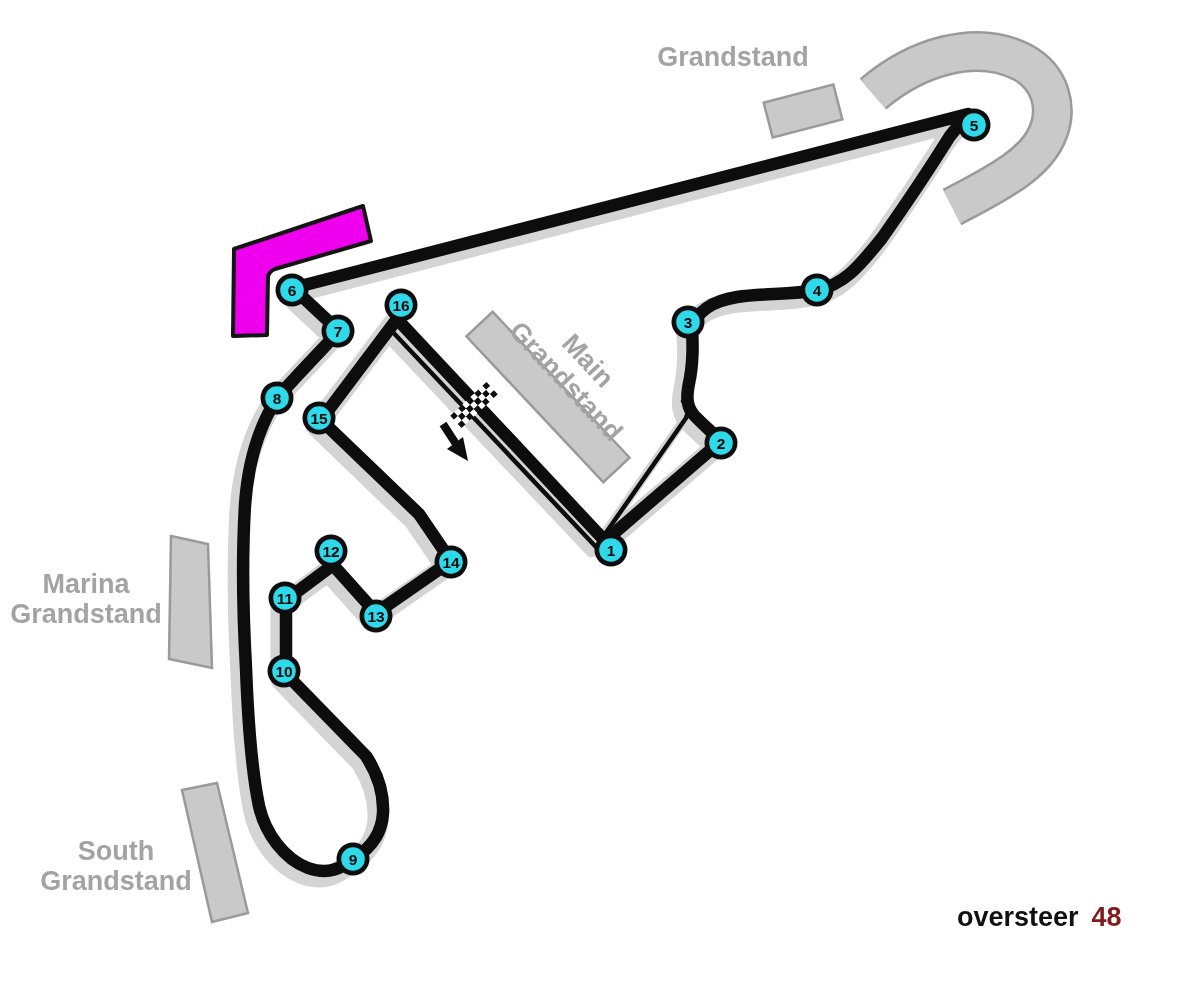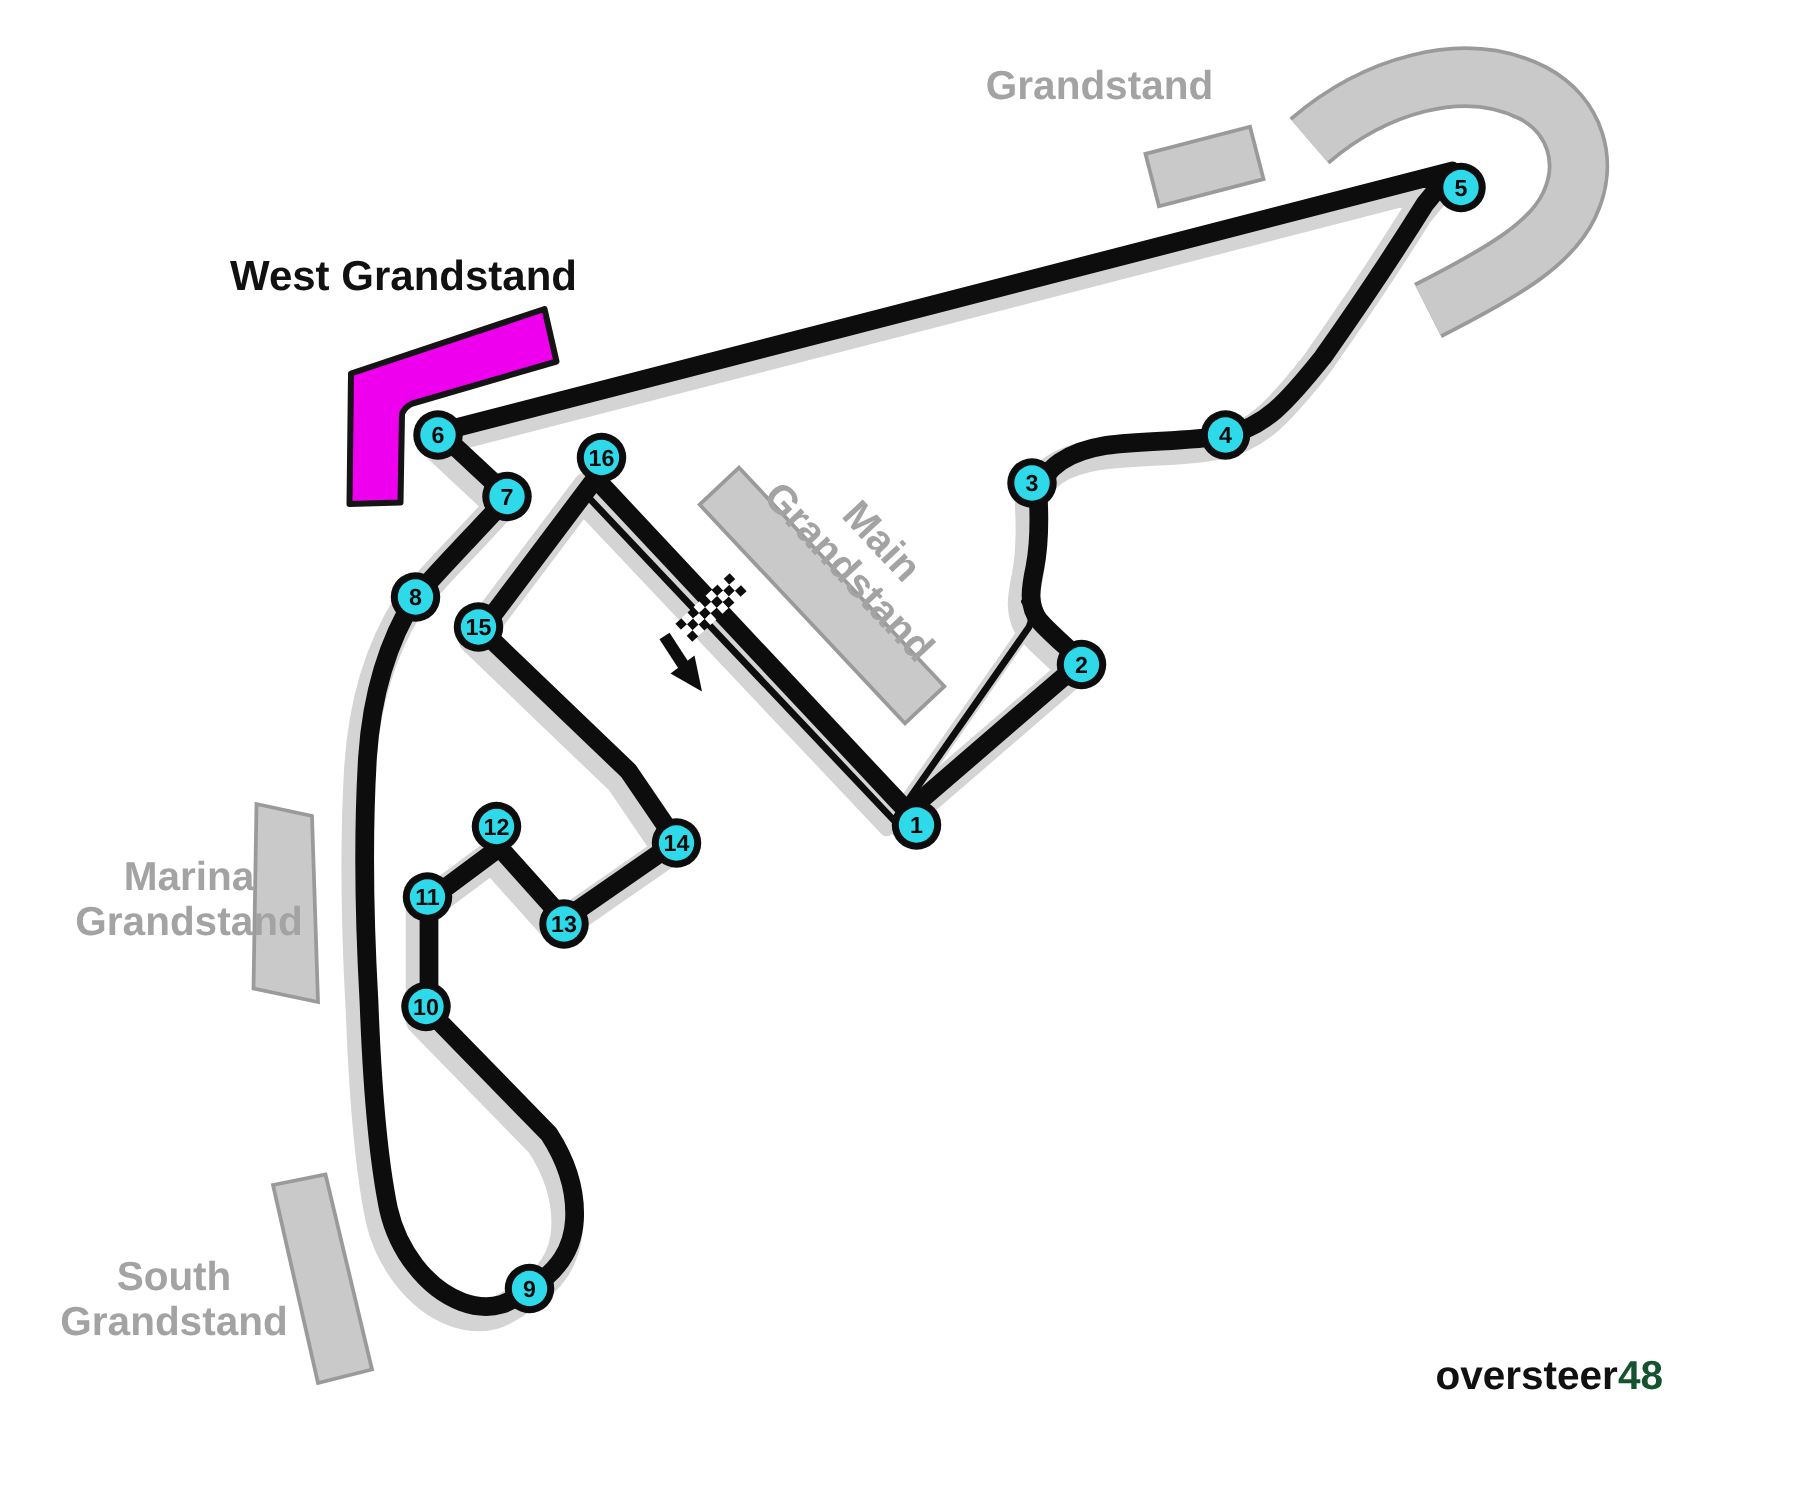--- a/index.html
+++ b/index.html
@@ -7,25 +7,25 @@
           font-family:"Liberation Sans",sans-serif;}
   #map{position:absolute;left:0;top:0;}
   .lbl{position:absolute;font-weight:bold;color:#a3a3a3;text-align:center;
        font-size:27px;line-height:30px;white-space:nowrap;
        transform:translate(-50%,-50%);}
   .lbl span{display:block;}
   #lbl-north-straight{left:733px;top:57px;}
   #lbl-north{left:1017px;top:35px;}
   #lbl-west{left:269px;top:184px;color:#111111;font-size:28px;}
   #lbl-main{left:577px;top:371px;transform:translate(-50%,-50%) rotate(47deg);}
-  #lbl-marina{left:86px;top:599px;margin-left:40px;}
+  #lbl-marina{left:86px;top:599px;}
   #lbl-south{left:96px;top:866px;margin-left:20px;}
   #logo{position:absolute;left:957px;top:902px;font-weight:bold;font-size:27px;
         letter-spacing:0px;color:#111111;white-space:nowrap;}
-  #logo .accent{color:#14532d;}
+  #logo .accent{color:#7f1d1d;margin-left:13px;}
 </style>
 </head>
 <body>
 
 <div id="canvas">
 
   <svg id="map" width="1200" height="1002" viewBox="0 0 1200 1002">
 
     <g>
 
@@ -205,23 +205,20 @@
           <circle cx="401" cy="305" r="16.5" fill="#0d0d0d"></circle>
           <circle cx="401" cy="305" r="11.8" fill="#2ed9e9"></circle>
           <text x="401" y="310.5" text-anchor="middle" font-family="&quot;Liberation Sans&quot;, sans-serif" font-size="15.5" font-weight="bold" fill="#0b0b0b">16</text>
         </g>
       </g>
   </svg>
 
   <div class="lbl" id="lbl-north-straight">
     <span>Grandstand</span>
   </div>
-  <div class="lbl" id="lbl-west">
-    <span>West Grandstand</span>
-  </div>
   <div class="lbl" id="lbl-main">
     <span>Main</span>
     <span>Grandstand</span>
   </div>
   <div class="lbl" id="lbl-marina">
     <span>Marina</span>
     <span>Grandstand</span>
   </div>
   <div class="lbl" id="lbl-south">
     <span>South</span>

